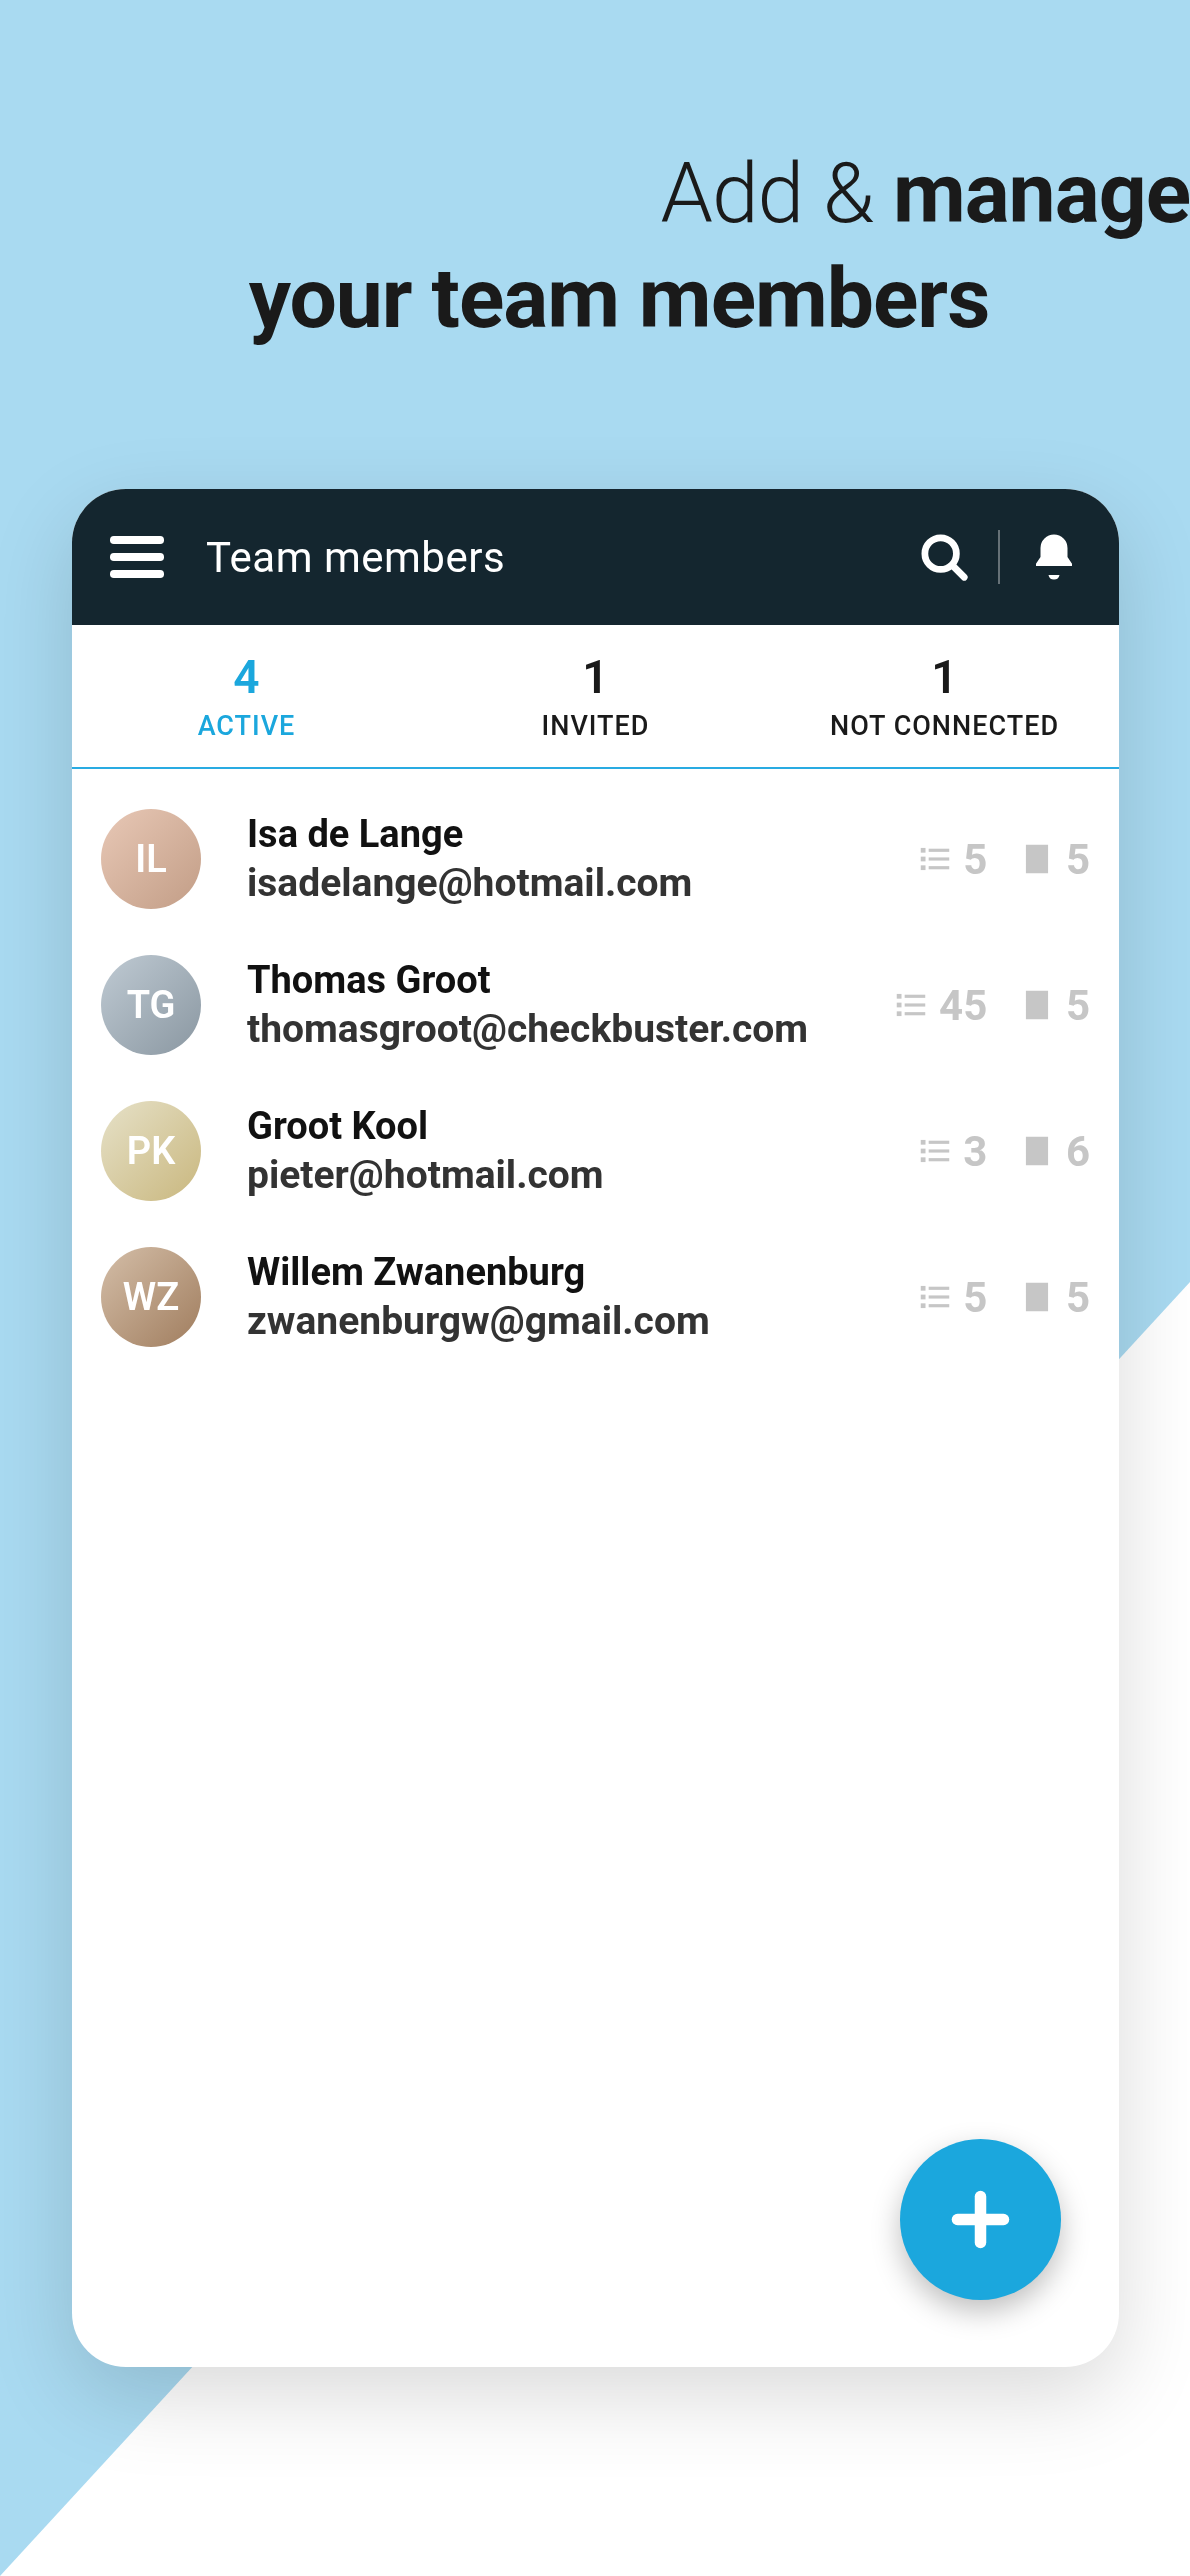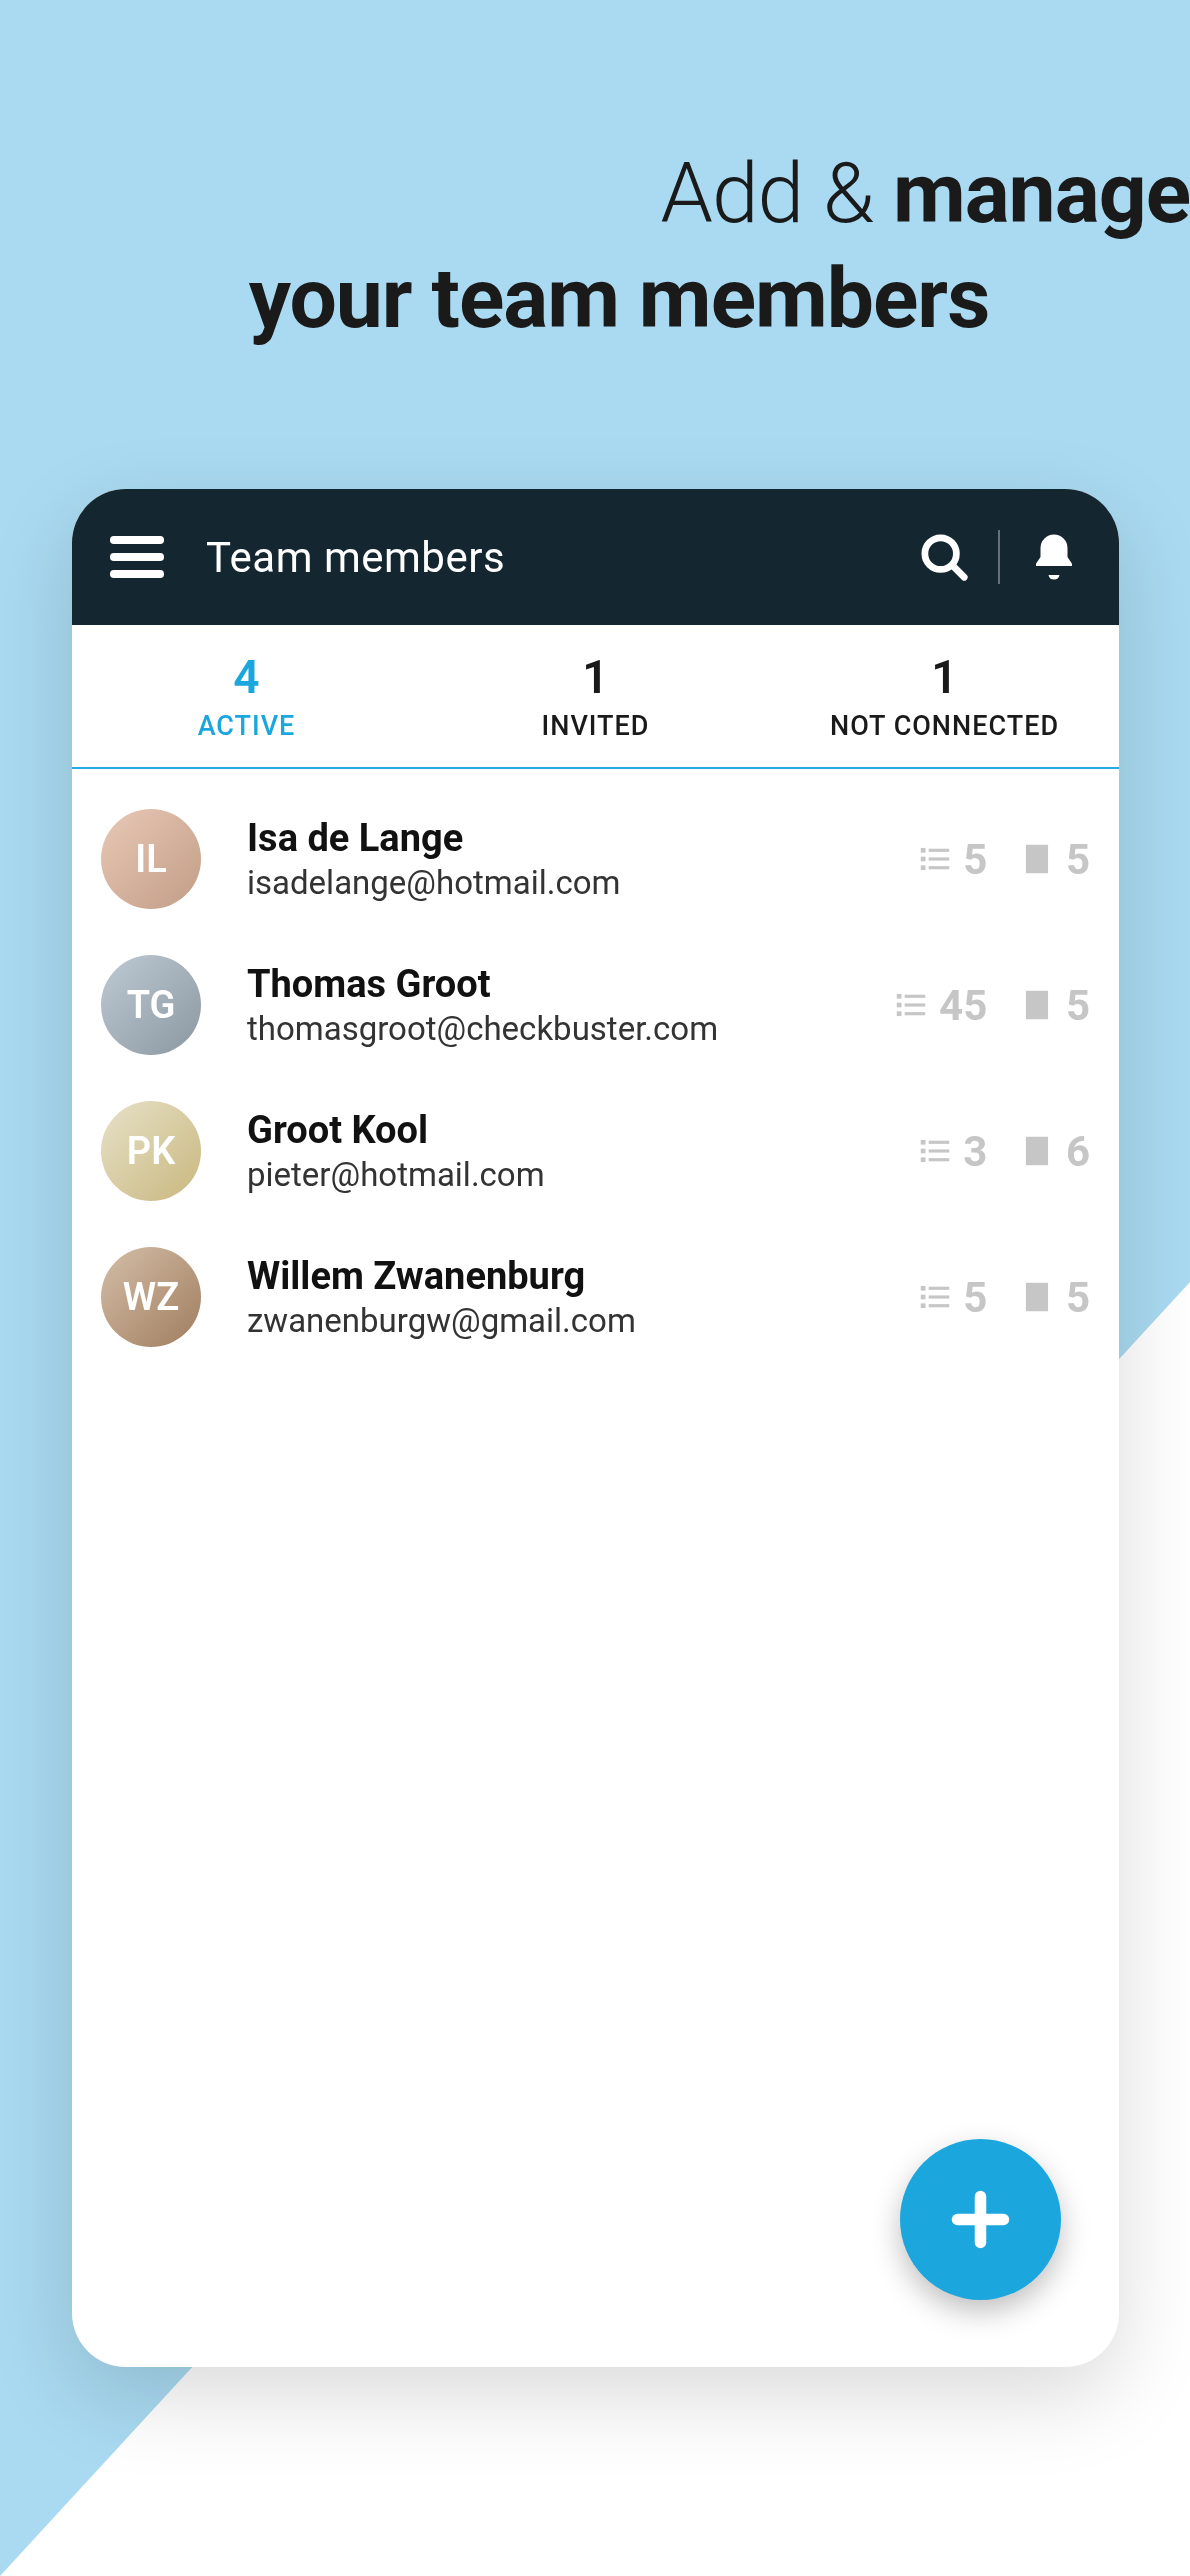--- a/index.html
+++ b/index.html
@@ -103,21 +103,21 @@
   .avatar {
     width: 100px; height: 100px; border-radius: 50%;
     flex-shrink:0;
     background: linear-gradient(135deg,#d7d7d7,#b8b8b8);
     display:flex; align-items:center; justify-content:center;
     font-size: 38px; color:#fff; font-weight:600;
     overflow:hidden;
   }
   .info { flex:1; min-width:0; }
   .name { font-size: 38px; font-weight: 700; color:#111; }
-  .email { font-size: 33px; color:#333; margin-top:3.8px; white-space:nowrap; overflow:hidden; text-overflow:ellipsis;}
+  .email { font-size: 39px; color:#333; margin-top:3.8px; white-space:nowrap; overflow:hidden; text-overflow:ellipsis;font-weight:bold;}
   .stats { display:flex; align-items:center; gap: 31px; color:#c6c6c6; }
   .stat { display:flex; align-items:center; gap:9.6px; }
   .stat-n { font-size: 42px; font-weight:700; }
   .stat svg { width:38px; height:38px; }
 
   .fab {
     position:absolute;
     right: 58px;
     bottom: 67px;
     width: 161px; height:161px;

